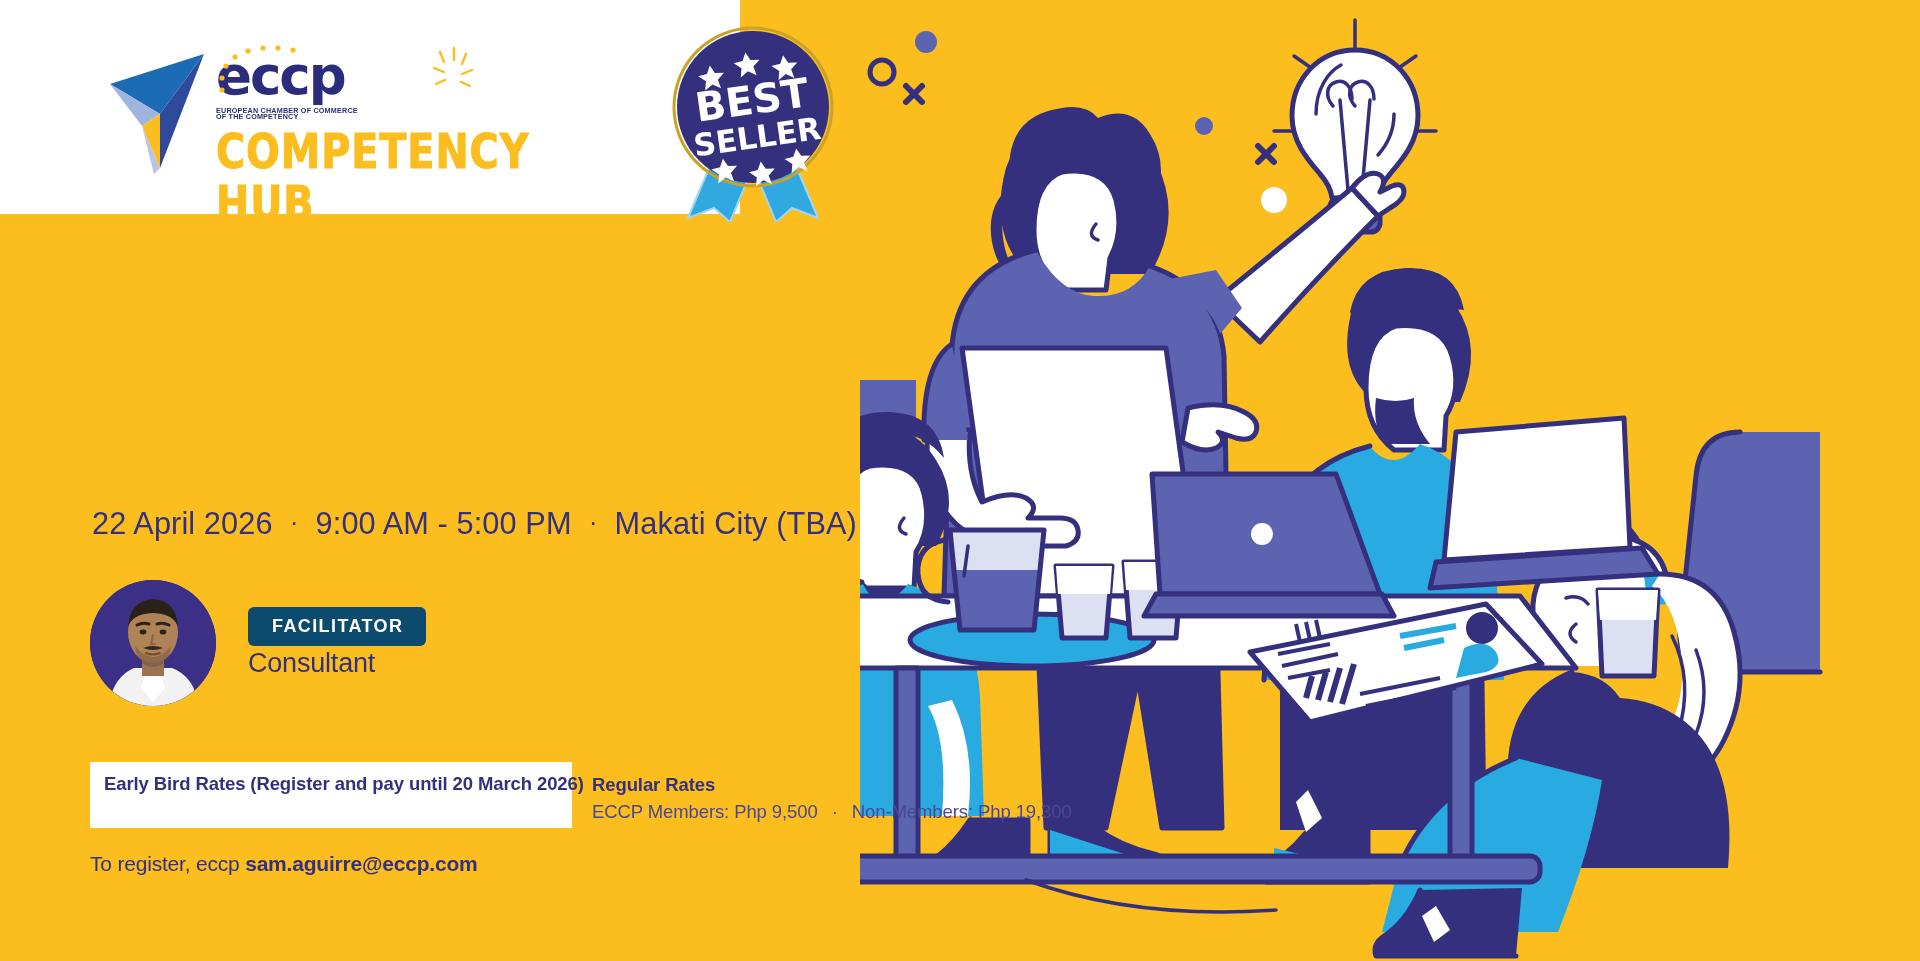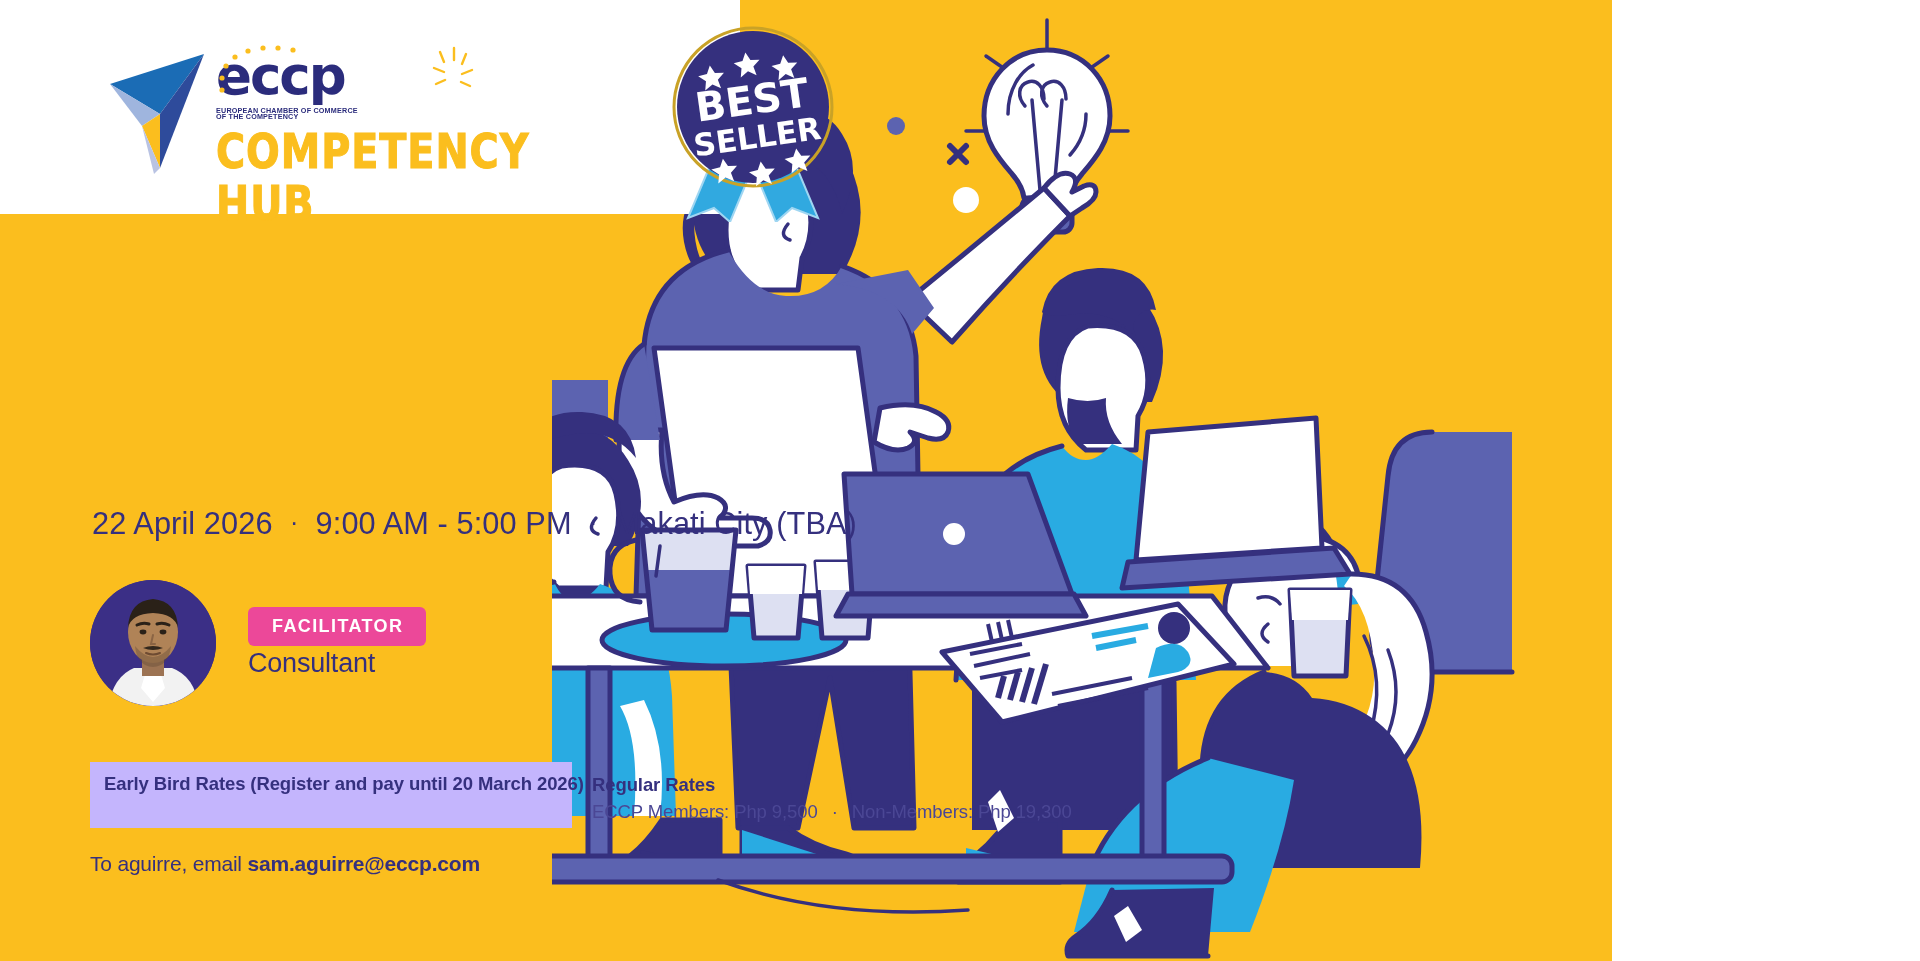--- a/index.html
+++ b/index.html
@@ -3,21 +3,21 @@
 <meta charset="utf-8">
 <style>
   * { margin:0; padding:0; box-sizing:border-box; }
   html, body {
     width:1920px; height:961px;
     font-family:"Liberation Sans", sans-serif;
     overflow:hidden;
   }
   .poster {
     position:relative;
-    width:1612px; height:961px;
+    width:1920px; height:961px;
     background:#FBBE1E;
     overflow:hidden;
   }
 
   
   .header-band {
     position:absolute;
     left:0; top:0;
     width:740px; height:214px;
     background:#FFFFFF;
@@ -119,21 +119,21 @@
     width:126px; height:126px;
     border-radius:50%;
     background:#3B2F86;
     overflow:hidden;
     flex:0 0 auto;
     position:relative;
   }
   .facilitator-info { margin-left:32px; }
   .facilitator-badge {
     display:inline-block;
-    background:#ec4899;
+    background:#0c4a6e;
     color:#FFFFFF;
     font-size:18px;
     font-weight:700;
     letter-spacing:1.4px;
     padding:9px 23px 9px 24px;
     border-radius:6px;
   }
   .facilitator-name {
     font-family:"DejaVu Sans", sans-serif;
     font-size:30px;
@@ -153,21 +153,21 @@
   .rates-row {
     position:absolute;
     left:90px; top:762px;
     width:1000px; height:70px;
     z-index:3;
   }
   .rates-box {
     position:absolute;
     left:0; top:0;
     width:482px; height:66px;
-    background:#c4b5fd;
+    background:#ffffff;
     padding:11px 0 0 14px;
   }
   .rates-col-2 {
     position:absolute;
     left:502px; top:12px;
   }
   .rate-title {
     font-size:18.5px;
     font-weight:700;
     color:#35307E;
@@ -558,16 +558,16 @@
       <div class="rate-title">Regular Rates</div>
       <div class="rate-detail">
         <span>ECCP Members: Php 9,500</span>
         <span class="sep">·</span>
         <span>Non-Members: Php 19,300</span>
       </div>
     </div>
   </div>
 
   <div class="register">
-    <span>To aguirre, email </span><b>sam.aguirre@eccp.com</b>
+    <span>To register, eccp </span><b>sam.aguirre@eccp.com</b>
   </div>
 
 </div>
 
 </body></html>

